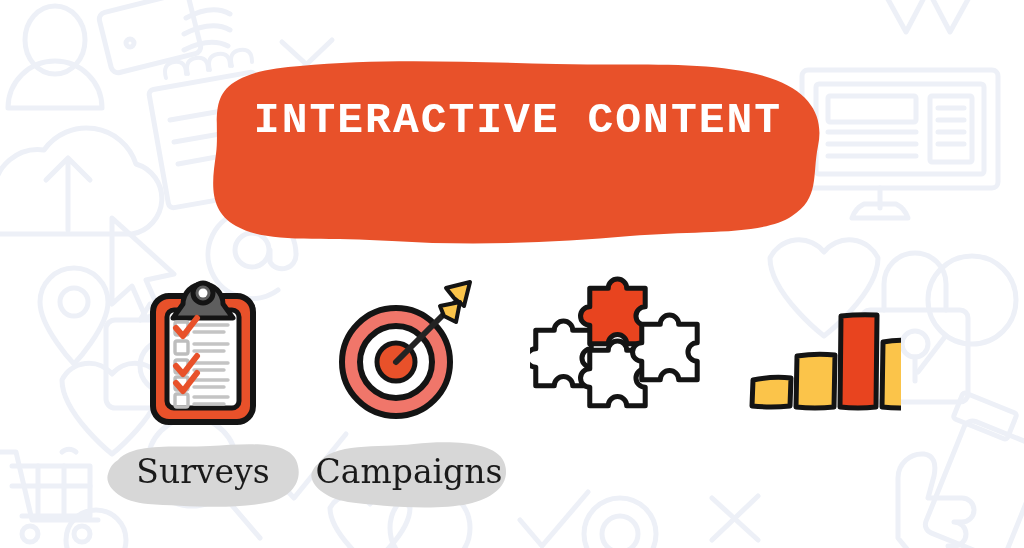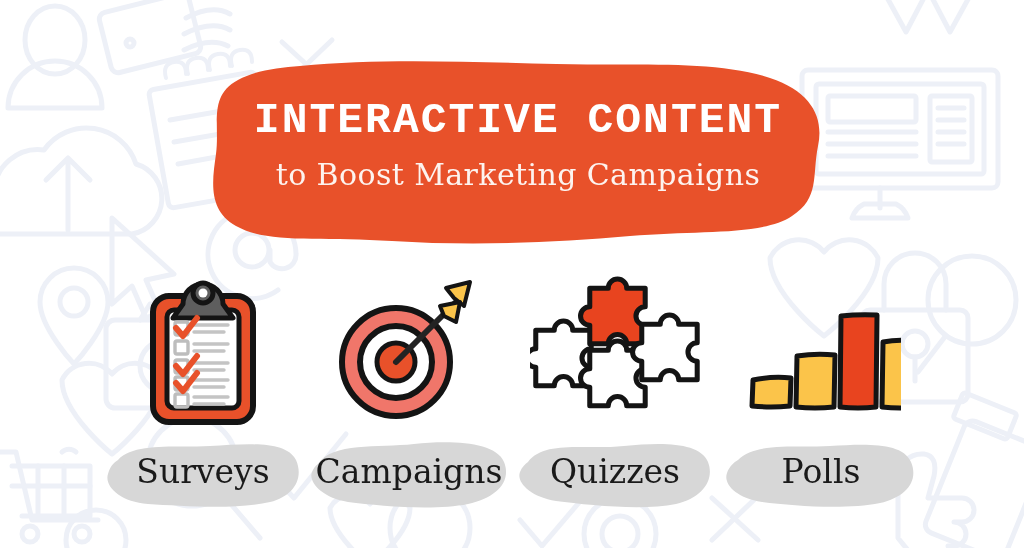--- a/index.html
+++ b/index.html
@@ -278,21 +278,20 @@
              C 762 236, 700 230, 630 236
              C 552 243, 470 246, 392 241
              C 318 236, 268 244, 236 226
              C 208 210, 212 182, 216 154
              C 220 124, 208 96, 238 80
              C 256 70, 278 68, 300 66 Z" fill="#E8512A"></path>
   </svg>
 
   <div id="hero-text">
     <div id="hero-title">INTERACTIVE CONTENT</div>
-    <div id="hero-subtitle">to Boost Marketing Campaigns</div>
   </div>
 
   <div id="icon-row">
 
     <div class="icon-cell" id="cell-surveys">
       <svg width="120" height="150" viewBox="0 0 120 150">
         <rect x="10" y="20" width="100" height="126" rx="16" fill="#E8512A" stroke="#141414" stroke-width="6"></rect>
         <rect x="24" y="34" width="72" height="98" rx="7" fill="#ffffff" stroke="#141414" stroke-width="5"></rect>
         <path d="M40 28 a20 20 0 0 1 40 0 l10 14 h-60 z" fill="#5E5E5E" stroke="#141414" stroke-width="5" stroke-linejoin="round"></path>
         <circle cx="60" cy="17" r="10" fill="#5E5E5E" stroke="#141414" stroke-width="5"></circle>
@@ -360,28 +359,16 @@
       <div class="pill-text">Surveys</div>
     </div>
 
     <div class="label-cell" id="label-challenges">
       <svg class="pill-blob" viewBox="0 0 206 78">
         <path d="M12 30 C26 8, 72 14, 108 10 C146 6, 190 8, 198 28 C206 48, 190 64, 162 70 C128 77, 74 72, 42 68 C16 64, 2 48, 6 38 C8 34, 9 32, 12 30 Z" fill="#D7D7D7"></path>
       </svg>
       <div class="pill-text">Campaigns</div>
     </div>
 
-    <div class="label-cell" id="label-quizzes">
-      <svg class="pill-blob" viewBox="0 0 206 78">
-        <path d="M16 28 C32 6, 74 16, 112 12 C150 8, 188 8, 196 28 C203 46, 190 64, 164 70 C130 77, 76 71, 44 67 C18 63, 4 48, 8 38 C10 33, 13 30, 16 28 Z" fill="#D7D7D7"></path>
-      </svg>
-      <div class="pill-text">Quizzes</div>
-    </div>
-
-    <div class="label-cell" id="label-polls">
-      <svg class="pill-blob" viewBox="0 0 206 78">
-        <path d="M20 26 C38 8, 78 14, 112 12 C148 10, 184 8, 193 28 C201 47, 188 63, 162 69 C128 76, 76 72, 44 68 C18 64, 5 50, 9 39 C11 33, 16 28, 20 26 Z" fill="#D7D7D7"></path>
-      </svg>
-      <div class="pill-text">Polls</div>
-    </div>
+
   </div>
 
 </div>
 
 </body></html>

